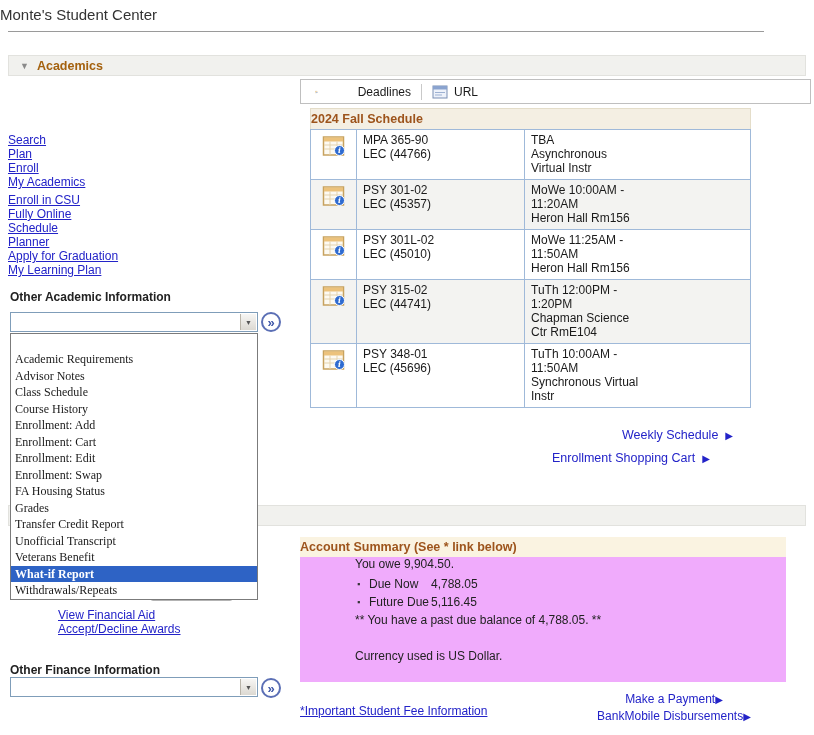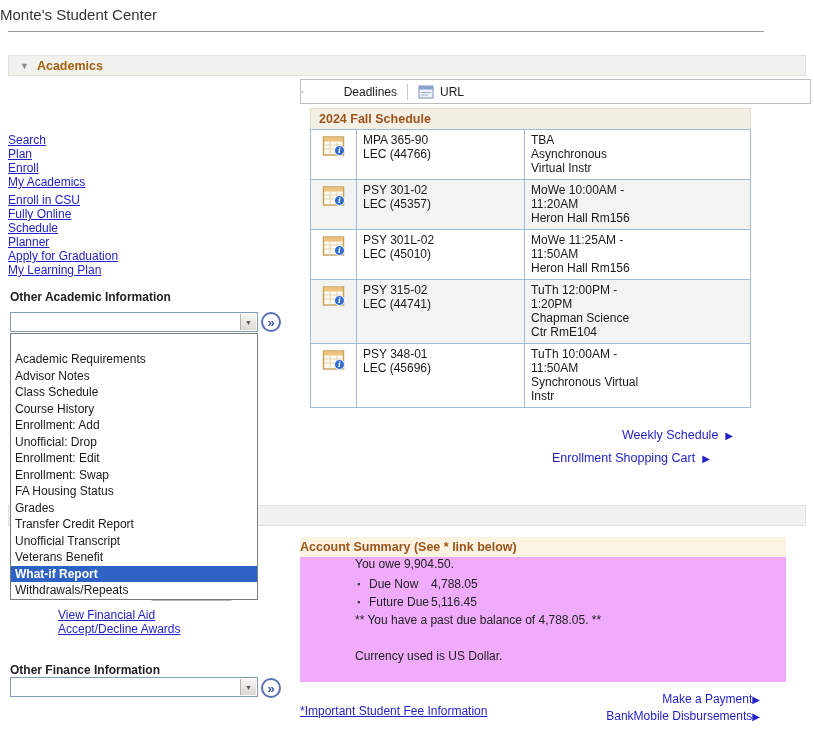--- a/index.html
+++ b/index.html
@@ -13,21 +13,21 @@
   .section-bar { position:absolute; left:8px; width:798px; height:21px; background:#f1f1ee;
                  border:1px solid #e2e2de; display:flex; align-items:center; }
   .academics-bar { top:55px; }
   .finances-bar { top:505px; z-index:1; }
   .collapse-arrow { color:#8a8a8a; font-size:9px; margin:0 8px 0 11px; }
   .section-label { color:var(--section-title,#a4610e); font-weight:bold; font-size:12.5px; }
 
   .toolbar { position:absolute; left:300px; top:79px; width:511px; height:25px;
              border:1px solid #bfbfbf; background:#fff; display:flex; align-items:center; }
   .tb-item { display:flex; align-items:center; gap:6px; cursor:pointer; }
-  .tb-item.deadlines { width:96px;gap:40px; }
+  .tb-item.deadlines { margin-left:14px; width:96px;gap:40px; }
   .tb-divider { width:1px; height:16px; background:#c9c9c9; margin:0 10px; }
 
   .nav { position:absolute; left:8px; }
   .nav-1 { top:105px;margin-top:28px; }
   .nav-2 { top:193px; width:140px; }
   .link { display:block; color:var(--link,#2323c8); text-decoration:underline;
           line-height:14px; cursor:pointer; white-space:pre-line; }
 
   .other-label { position:absolute; left:10px; font-weight:bold; color:#222; }
   .acad-other-label { top:290px; }
@@ -44,27 +44,27 @@
   .go-btn { position:absolute; left:261px; width:20px; height:20px; border-radius:50%;
             border:2px solid #5b6fb5; color:#3c55a8; background:#fff; display:flex;
             align-items:center; justify-content:center; font-weight:bold; font-size:13px;
             line-height:1; cursor:pointer; }
   .acad-go { top:312px; }
   .fin-go { top:678px; }
 
   .dropdown-list { position:absolute; left:10px; top:333px; width:248px; background:#fff;
                    border:1px solid #7b7b7b; z-index:30; }
   .dd-option { height:16.5px; line-height:16.5px; padding-left:4px; white-space:nowrap;
-               overflow:hidden; cursor:default; }
+               overflow:hidden; cursor:default;font-family:Liberation Serif, serif; }
   .dd-option.empty { height:17px; }
   .dd-option.selected { background:var(--highlight,#2e63c5); color:#fff; font-weight:bold; }
 
   .sched { position:absolute; left:310px; top:108px; width:441px; }
   .sched-title { height:21px; background:#f4efe3; border:1px solid #e4ddc9; border-bottom:none;
-                 display:flex; align-items:center; padding-left:8px; color:var(--summary-title,#9d541c);
+                 display:flex; align-items:center; padding-left:0; color:var(--summary-title,#9d541c);
                  font-weight:bold; font-size:12.5px; }
   .sched-table { width:100%; border-collapse:collapse; background:#fff; }
   .sched-table th { background:#f6f5f0; color:#8a5d33; font-weight:bold; font-size:11.5px;
                     height:16px; border:1px solid var(--table-border,#9fb9d9); text-align:center; }
   .sched-table td { border:1px solid var(--table-border,#9fb9d9); padding:3px 6px 4px;
                     vertical-align:top; font-size:12px; line-height:14px; }
   .sched-table tr.alt td { background:#f3f3f1; }
   .icon-cell { text-align:center; padding-top:5px !important; }
   .pre { white-space:pre-line; }
 
@@ -86,21 +86,21 @@
   .acct-row { display:flex; line-height:14px; margin-bottom:4px; }
   .acct-bullet { width:12px; font-size:9px; color:#333; }
   .acct-label { width:62px; }
   .acct-pastdue { margin-top:4px; }
   .acct-currency { margin-top:22px; }
 
   .finance-links { position:absolute; left:10px; top:608px;margin-left:48px; }
   .fee-link { position:absolute; left:300px; top:704px; color:var(--link,#2323c8);
               text-decoration:underline; cursor:pointer; }
   .pay-links { position:absolute; left:588px; top:691px; width:172px; }
-  .pay-row { display:flex; justify-content:flex-end; align-items:center;
+  .pay-row { display:flex; justify-content:center; align-items:center;
              line-height:17px; color:var(--link,#2323c8); cursor:pointer; }
   .class-icon { display:inline-block; }
 </style>
 </head>
 <body>
 
 <svg width="0" height="0" style="position:absolute">
   <symbol id="ico-class" viewBox="0 0 24 22">
     <rect x="1.5" y="2" width="20" height="18" fill="#fdfaf2" stroke="#c7a25f" stroke-width="1.5"></rect>
     <rect x="2" y="2.5" width="19" height="4" fill="#ecc27c"></rect>
@@ -168,21 +168,21 @@
   </div>
   <div class="go-btn acad-go">»</div>
 
   <div class="dropdown-list">
     <div class="dd-option empty"></div>
     <div class="dd-option">Academic Requirements</div>
     <div class="dd-option">Advisor Notes</div>
     <div class="dd-option">Class Schedule</div>
     <div class="dd-option">Course History</div>
     <div class="dd-option">Enrollment: Add</div>
-    <div class="dd-option">Unofficial: Drop</div>
+    <div class="dd-option">Enrollment: Cart</div>
     <div class="dd-option">Enrollment: Edit</div>
     <div class="dd-option">Enrollment: Swap</div>
     <div class="dd-option">FA Housing Status</div>
     <div class="dd-option">Grades</div>
     <div class="dd-option">Transfer Credit Report</div>
     <div class="dd-option">Unofficial Transcript</div>
     <div class="dd-option">Veterans Benefit</div>
     <div class="dd-option selected">What-if Report</div>
     <div class="dd-option">Withdrawals/Repeats</div>
   </div>

